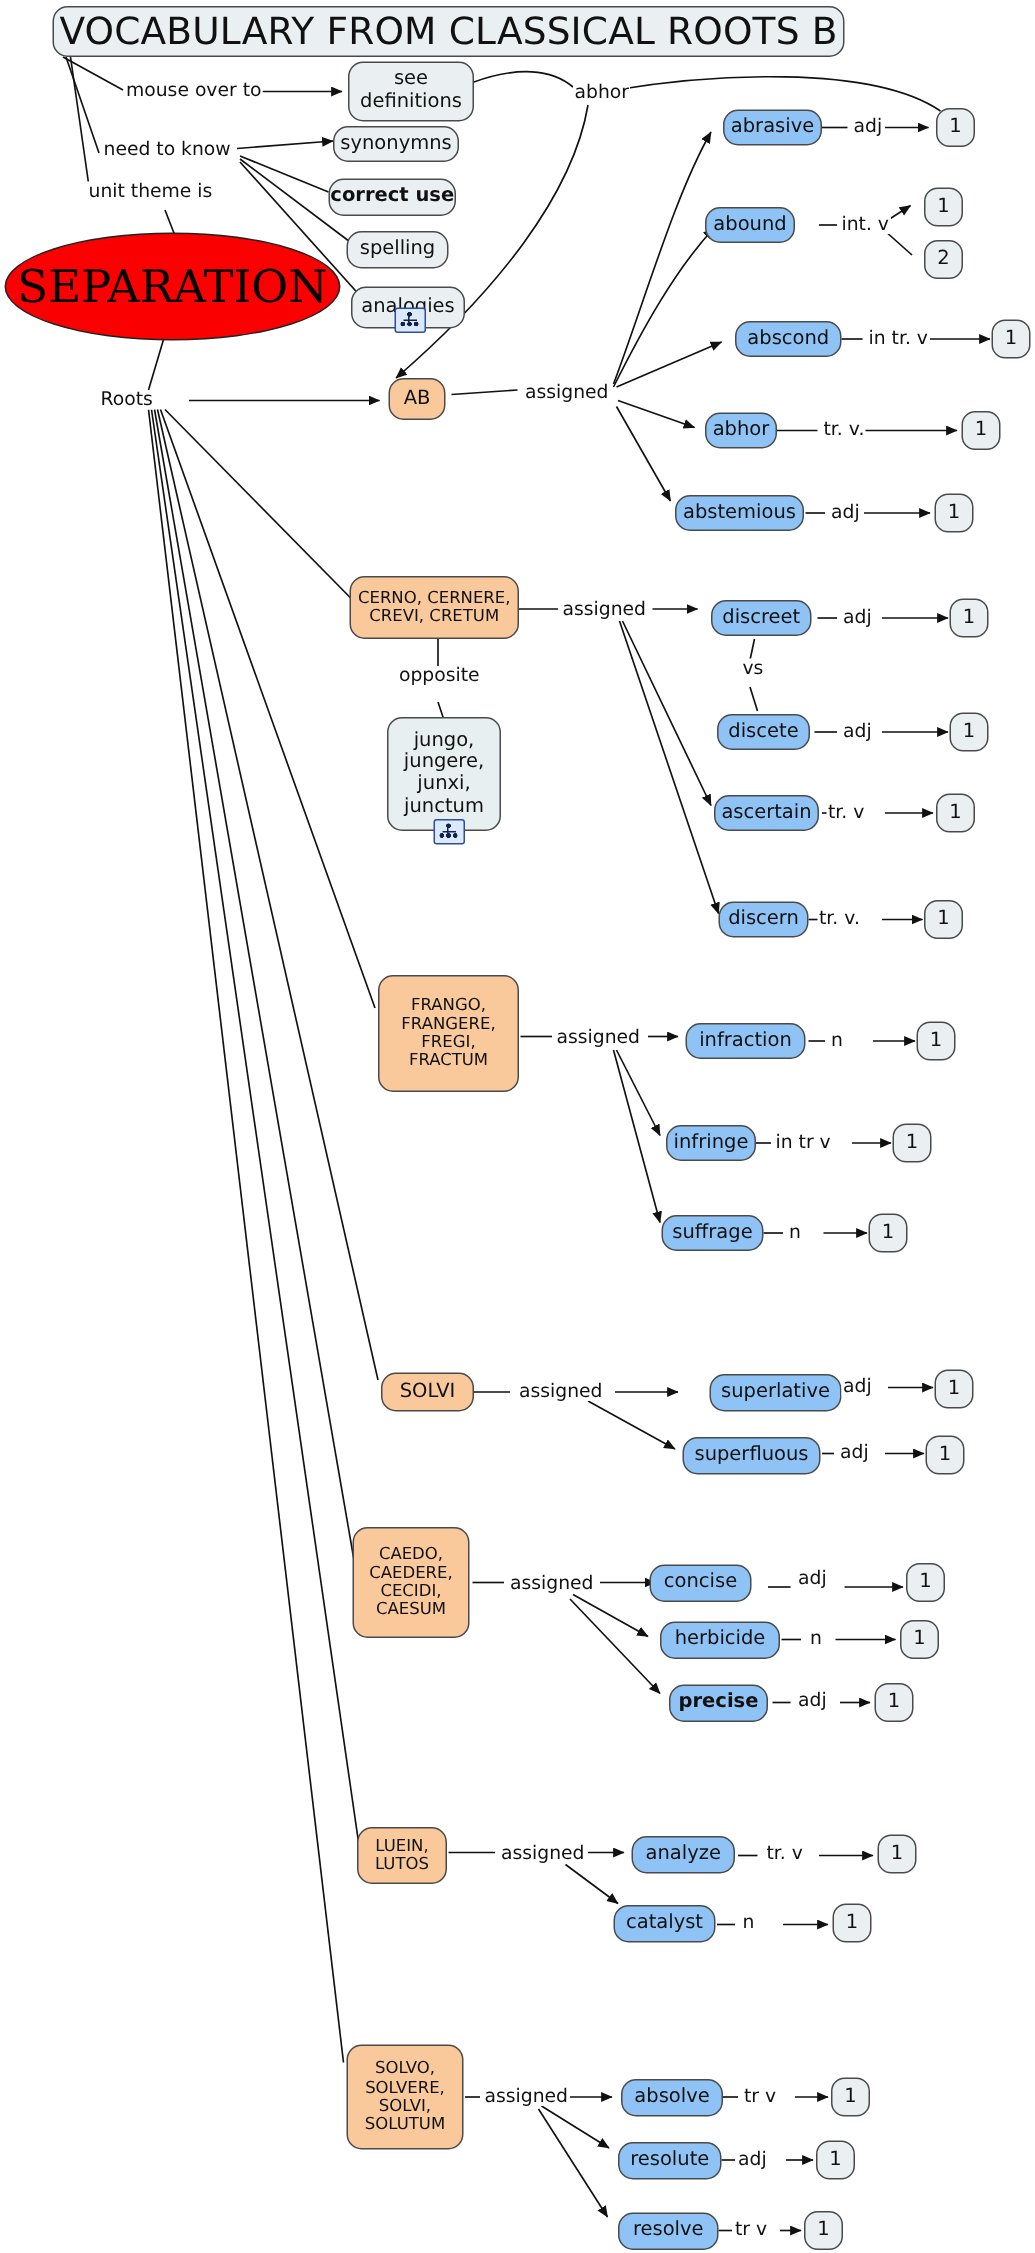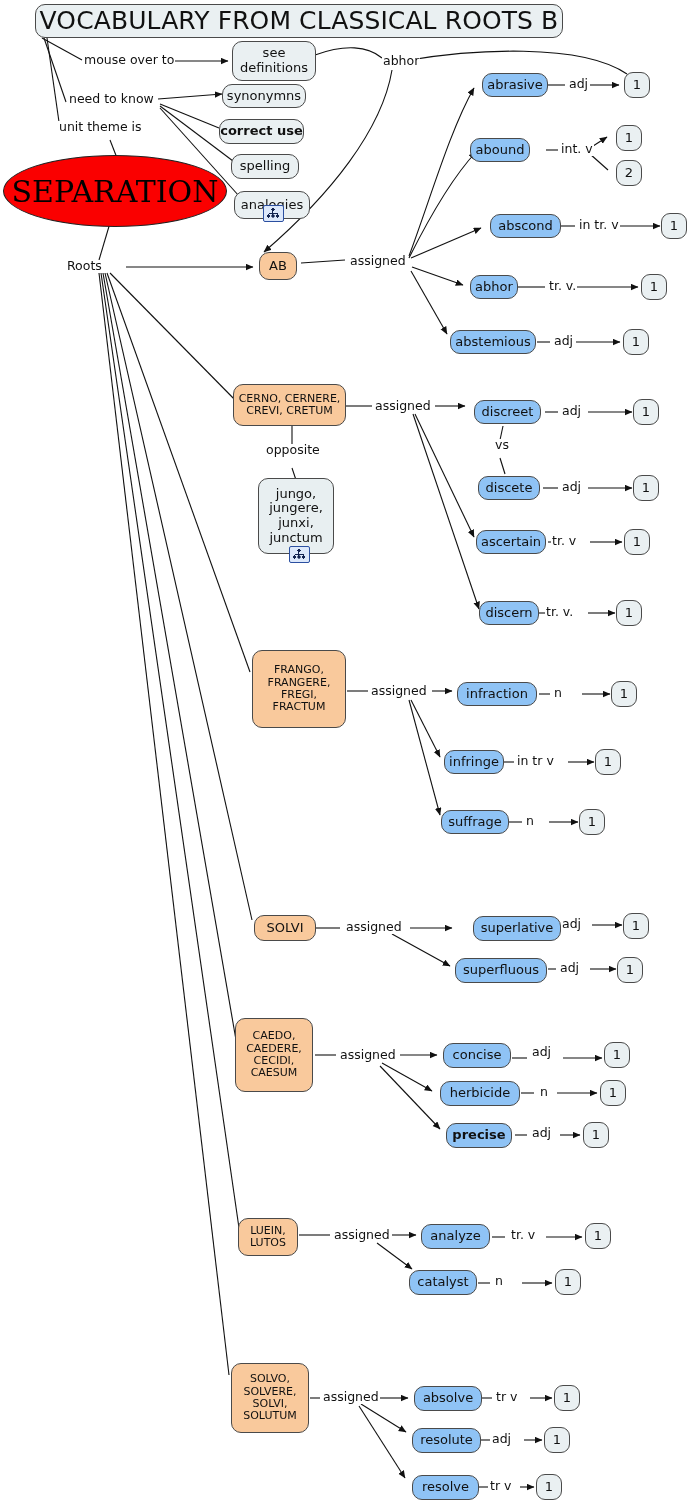--- a/index.html
+++ b/index.html
@@ -315,21 +315,21 @@
   <div class="node word" style="left:455px; top:958px; width:92px; height:25px;">superfluous</div>
   <div class="linklabel" style="left:559px; top:962px;">adj</div>
   <div class="node count" style="left:617px; top:957px; width:26px; height:26px;">1</div>
 
   <div class="node root" style="left:235px; top:1018px; width:78px; height:74px;">CAEDO,
 CAEDERE,
 CECIDI,
 CAESUM</div>
   <div class="linklabel" style="left:339px; top:1049px;">assigned</div>
 
-  <div class="node word" style="left:443px; top:1043px; width:68px; height:25px;">concise</div>
+  <div class="node word" style="left:433px; top:1043px; width:68px; height:25px;">concise</div>
   <div class="linklabel" style="left:531px; top:1046px;">adj</div>
   <div class="node count" style="left:604px; top:1042px; width:26px; height:26px;">1</div>
 
   <div class="node word" style="left:440px; top:1081px; width:80px; height:25px;">herbicide</div>
   <div class="linklabel" style="left:539px; top:1086px;">n</div>
   <div class="node count" style="left:600px; top:1080px; width:26px; height:26px;">1</div>
 
   <div class="node word" style="left:446px; top:1123px; width:66px; height:25px;font-weight:bold;">precise</div>
   <div class="linklabel" style="left:531px; top:1127px;">adj</div>
   <div class="node count" style="left:583px; top:1122px; width:26px; height:26px;">1</div>

